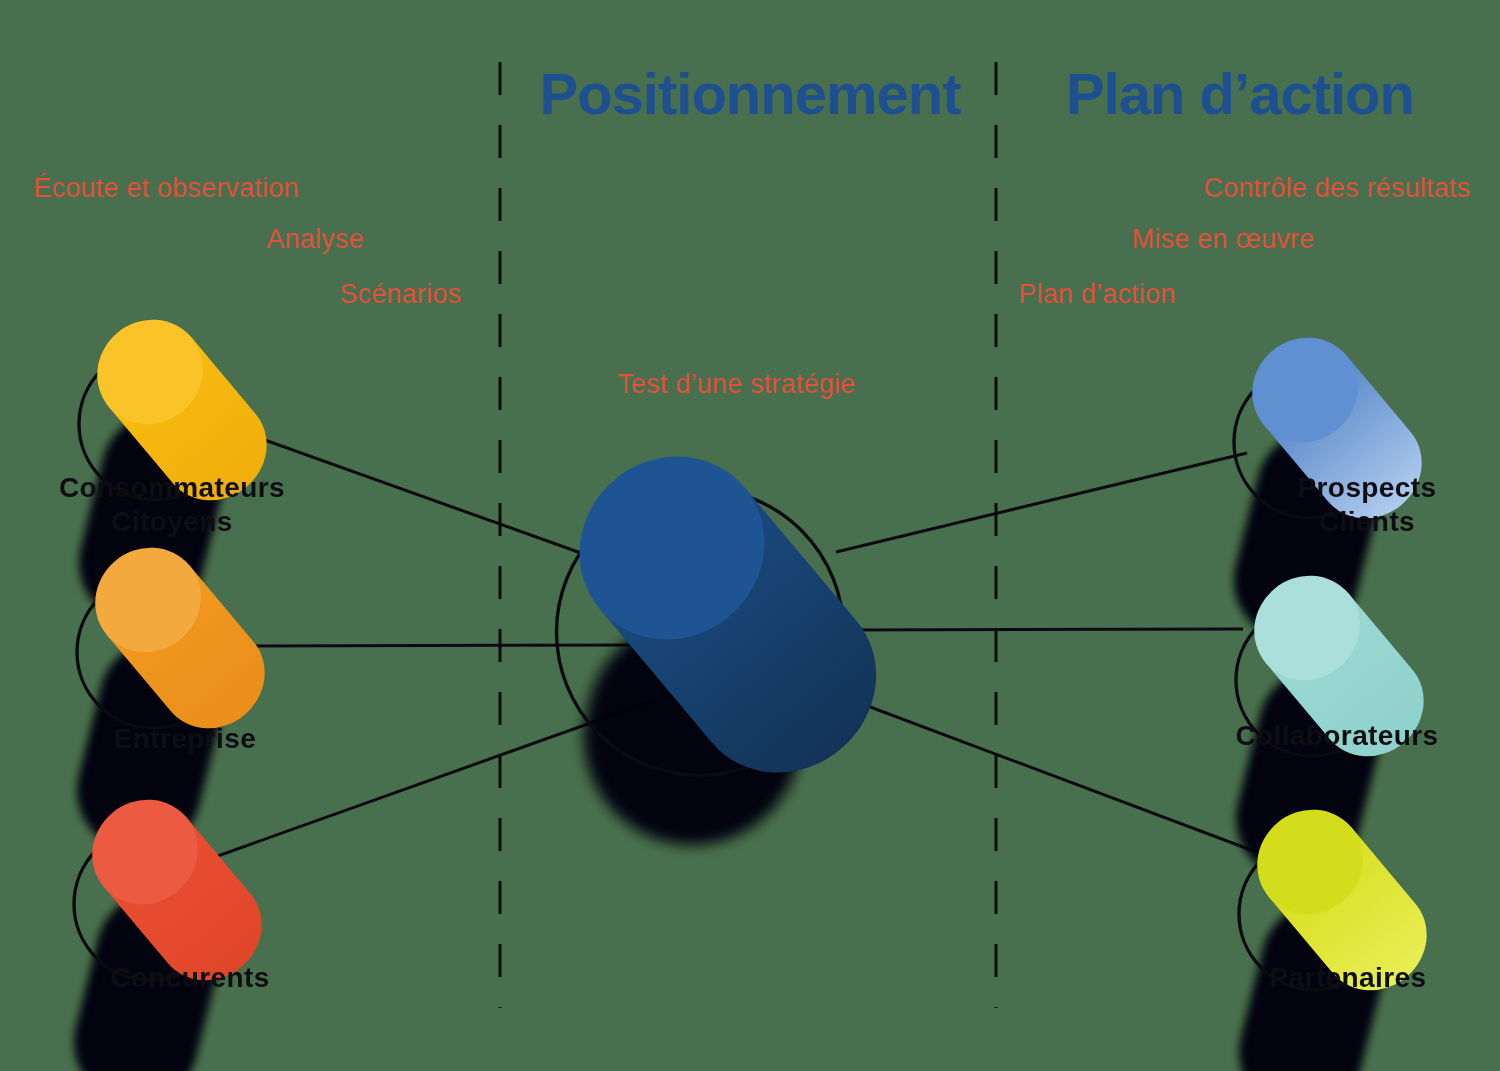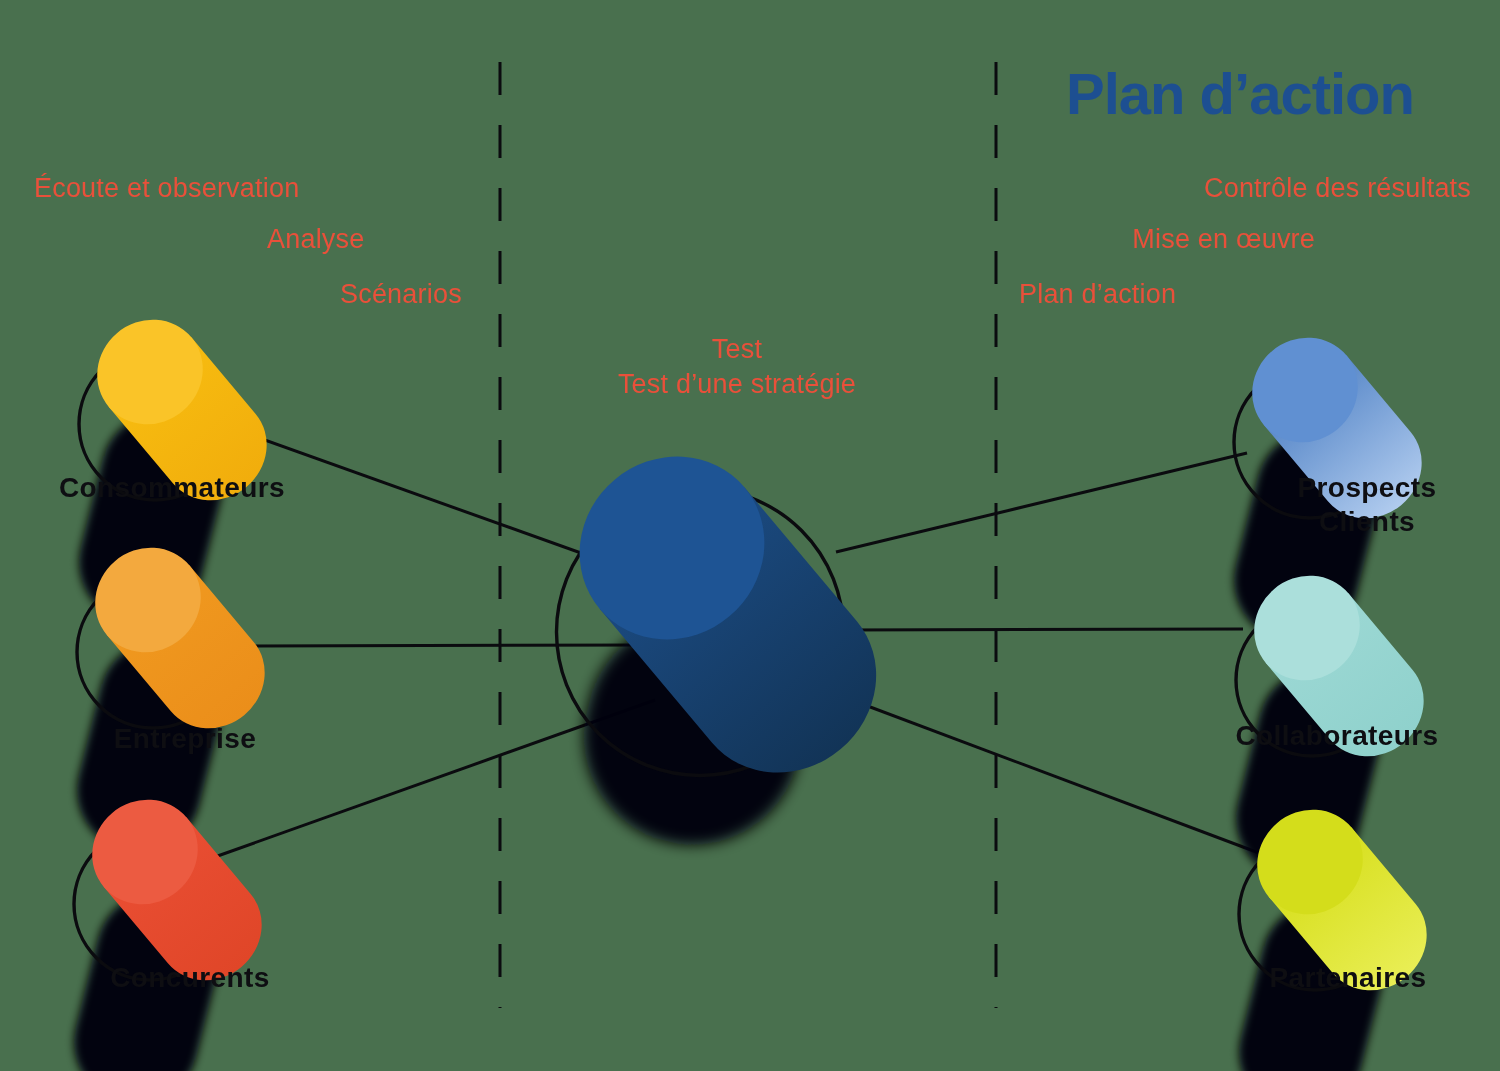--- a/index.html
+++ b/index.html
@@ -126,35 +126,36 @@
         <circle cx="16" cy="48" r="82" fill="none" stroke="#0B0B0F" stroke-width="1.94"></circle>
         <g transform="rotate(-40)">
           <path d="M -54 0 L -54 100 A 54 50 0 0 0 54 100 L 54 0 Z" fill="url(#g_hub)"></path>
           <ellipse cx="0" cy="0" rx="54" ry="51" fill="#1E5494"></ellipse>
         </g>
       </g>
     </svg>
 
   <div class="txt">
 
+    <div class="title" style="left:530px;width:440px">Positionnement</div>
     <div class="title" style="left:1040px;width:400px">Plan d’action</div>
 
     <div class="step" style="left:34px;top:173px">Écoute et observation</div>
     <div class="step" style="left:267px;top:224px">Analyse</div>
     <div class="step" style="left:340px;top:279px">Scénarios</div>
 
-    <div class="step center" style="left:587px;top:334px;width:300px">Test</div>
     <div class="step center" style="left:537px;top:369px;width:400px">Test d’une stratégie</div>
 
     <div class="step" style="right:29px;top:173px">Contrôle des résultats</div>
     <div class="step" style="right:185px;top:224px">Mise en œuvre</div>
     <div class="step" style="left:1019px;top:279px">Plan d’action</div>
 
     <div class="plabel" style="left:12px;top:471px;width:320px">
       <div>Consommateurs</div>
+      <div>Citoyens</div>
     </div>
     <div class="plabel" style="left:30px;top:961px;width:320px">
       <div>Concurents</div>
     </div>
     <div class="plabel" style="left:25px;top:722px;width:320px">
       <div>Entreprise</div>
     </div>
     <div class="plabel" style="left:1207px;top:471px;width:320px">
       <div>Prospects</div>
       <div>Clients</div>

